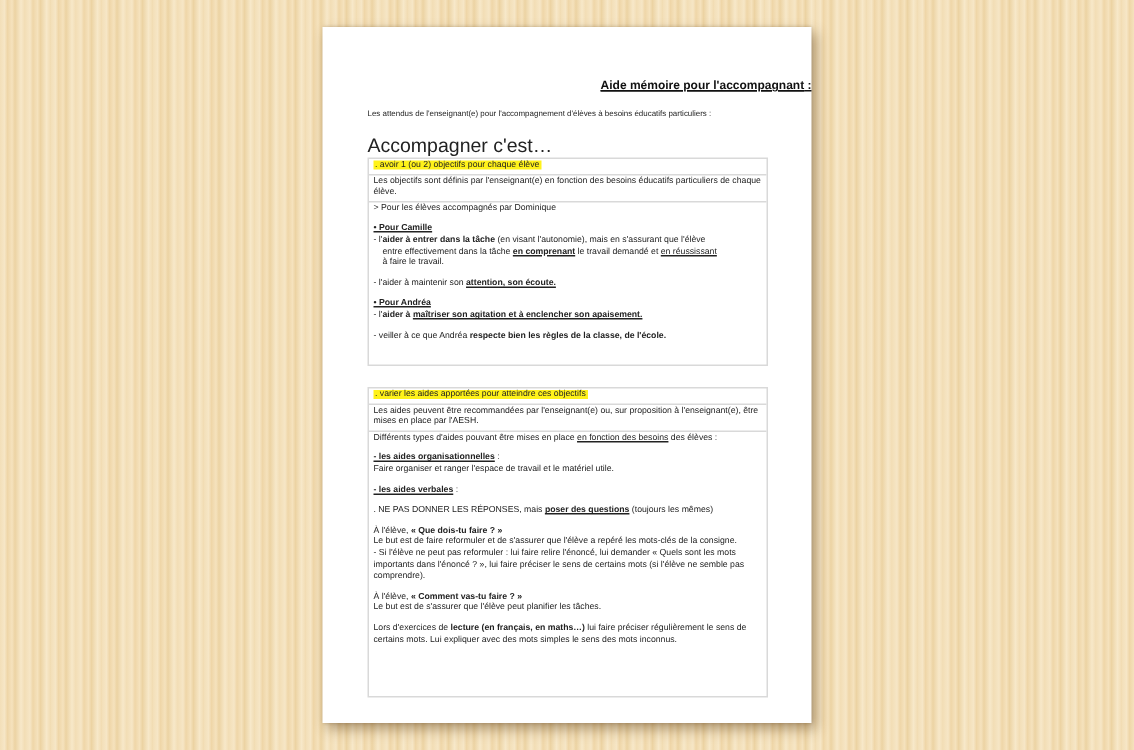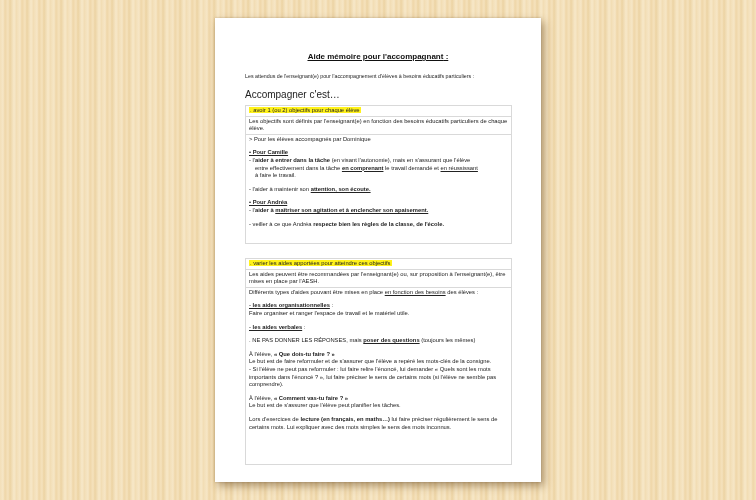--- a/index.html
+++ b/index.html
@@ -8,29 +8,29 @@
     background: repeating-linear-gradient(90deg,
       #f3dfb8 0px, #f6e6c6 3px, #efd6a8 5px, #f5e2bd 8px, #ecd3a3 10px, #f7e8c9 14px, #f1dbb1 17px);
     font-family: "Liberation Sans", sans-serif;
   }
   .page {
     position:absolute; left:215px; top:18px; width:326px; height:464px;
     background:#ffffff;
     box-shadow: 3px 4px 8px rgba(90,60,20,0.45), 0 0 2px rgba(90,60,20,0.3);
   }
   .title {
-    position:absolute; left:0; width:100%; top:34px; text-align:center;
+    position:absolute; left:0; width:100%; top:34px; text-align:right;
     font-size:8px; font-weight:bold; color:#111;text-decoration:underline;
   }
   .title u { text-decoration: underline; }
   .intro {
     position:absolute; left:30px; top:55px; font-size:5.3px; color:#222; white-space:nowrap;
   }
   .subtitle {
-    position:absolute; left:30px; top:71px; font-size:10px; color:#222;
+    position:absolute; left:30px; top:71px; font-size:13px; color:#222;
   }
   .box {
     position:absolute; left:30px; width:265px;
     border:1px solid #d9d9d9; font-size:5.8px; color:#222; line-height:7.6px;
   }
   .box1 { top:87px; height:137px; }
   .box2 { top:240px; height:205px; }
   .row { border-bottom:1px solid #d9d9d9; padding:1px 3px; }
   .row.last { border-bottom:none; }
   .hl { background:#fff21a; padding:0 1px; }

